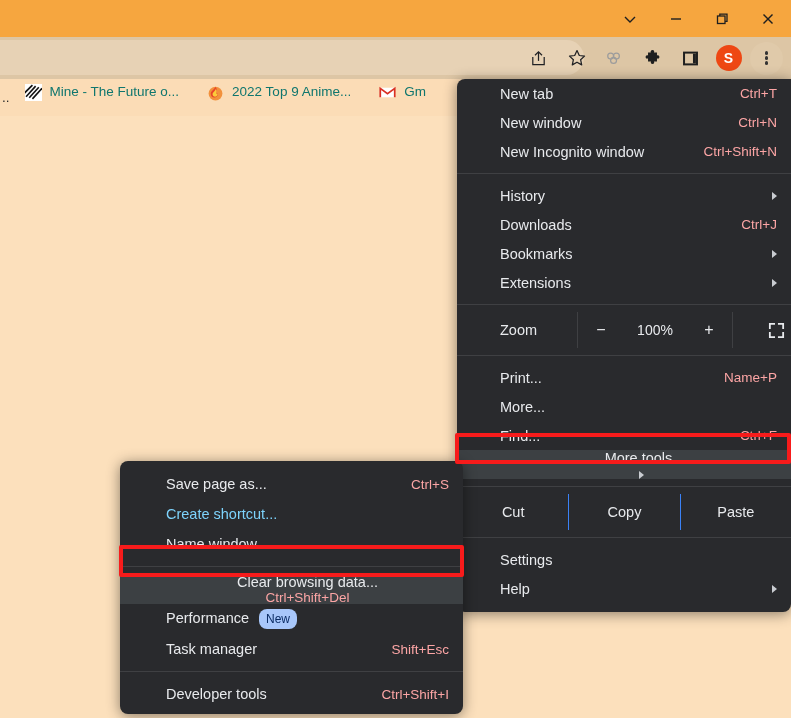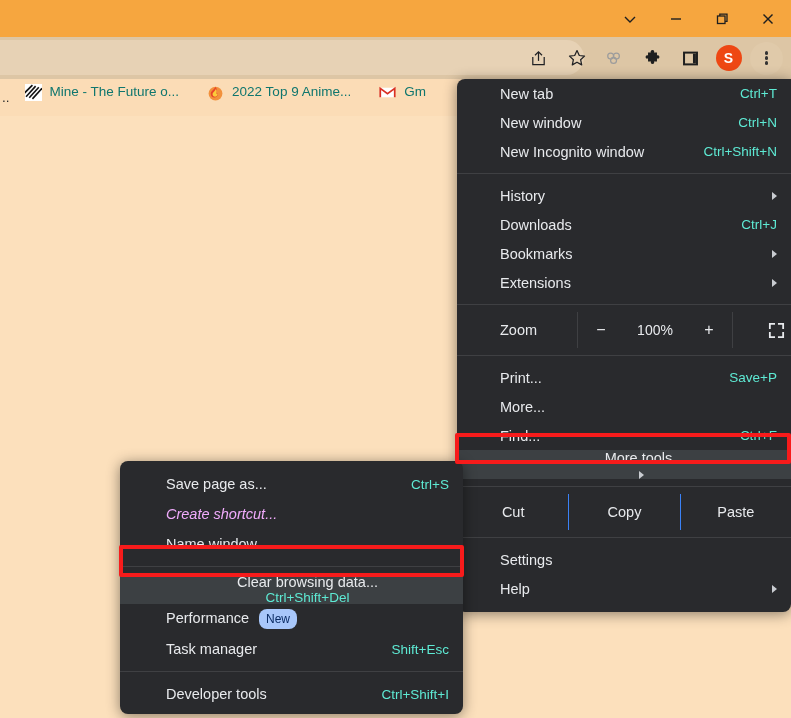--- a/index.html
+++ b/index.html
@@ -108,21 +108,21 @@
   }
   .mi {
     position: relative;
     height: 29px;
     display: flex; align-items: center;
     padding: 0 14px 0 43px;
     color: #E8EAED;
     white-space: nowrap;
   }
   .mi .lbl { flex: 1 1 auto; }
-  .mi .accel { color: #5eead4; font-size: 13.5px; }
+  .mi .accel { color: #fca5a5; font-size: 13.5px; }
   .mi.hl { background: #3C4043; flex-direction: column; }
   .mi .arrow {
     width: 0; height: 0;
     border-left: 5px solid #C9CCD1;
     border-top: 4.5px solid transparent;
     border-bottom: 4.5px solid transparent;
     margin-left: 6px;
   }
   .sep {
     height: 1px; background: #3F4043; margin: 7px 0;
@@ -166,21 +166,21 @@
     width: 343px; height: 253px;
     background: #292A2D;
     border-radius: 8px;
     box-shadow: 0 2px 14px rgba(0,0,0,.45);
     padding: 8px 0;
     font-size: 14.5px;
     color: #E8EAED;
     overflow: hidden;
   }
   .submenu .mi { padding: 0 14px 0 46px; height: 30px; }
-  .submenu .mi.disabled { color: #f0abfc; font-style: italic; }
+  .submenu .mi.disabled { color: #7dd3fc; }
   .badge-new {
     display: inline-block;
     background: #A8C7FA; color: #0B2C64;
     font-size: 12px; line-height: 1;
     padding: 4px 7px; border-radius: 8px;
     margin-left: 10px; font-weight: 500;
   }
 
   
   .redbox {
@@ -351,21 +351,21 @@
         <svg width="19" height="19" viewBox="0 0 20 20">
           <path d="M3 7.5V3h4.5M12.5 3H17v4.5M17 12.5V17h-4.5M7.5 17H3v-4.5" fill="none" stroke="#E8EAED" stroke-width="1.9" stroke-linecap="square"></path>
         </svg>
       </div>
     </div>
 
     <div class="sep"></div>
 
     <div class="mi">
       <span class="lbl">Print...</span>
-      <span class="accel">Save+P</span>
+      <span class="accel">Name+P</span>
     </div>
     <div class="mi">
       <span class="lbl">More...</span>
     </div>
     <div class="mi">
       <span class="lbl">Find...</span>
       <span class="accel">Ctrl+F</span>
     </div>
     <div class="mi hl">
       <span class="lbl">More tools</span>

